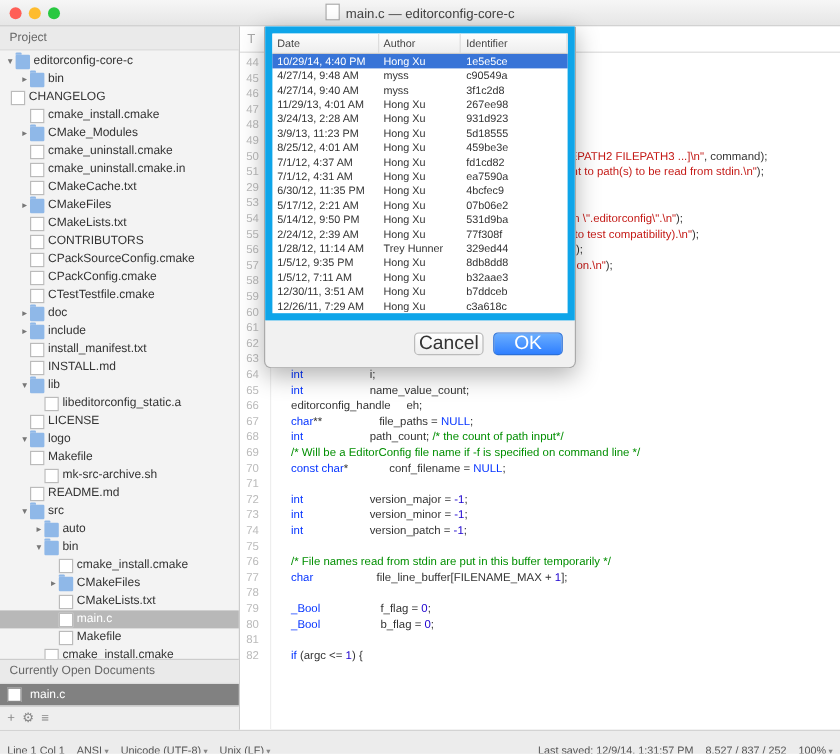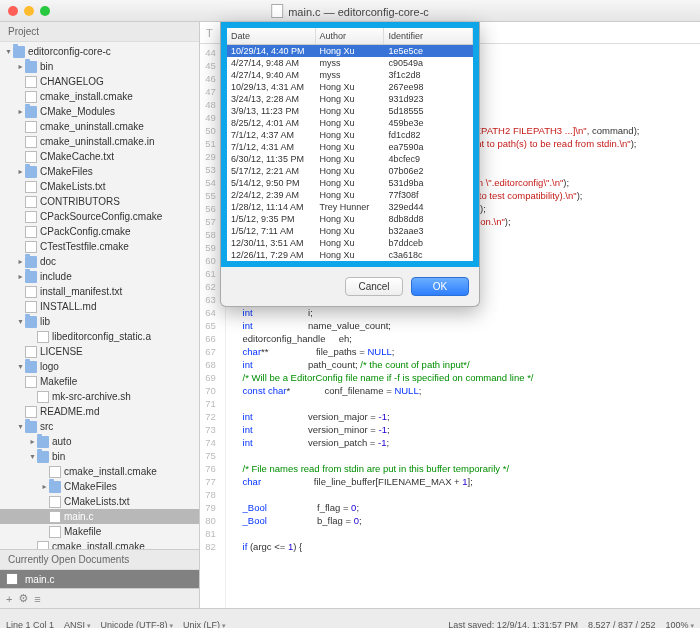--- a/index.html
+++ b/index.html
@@ -47,21 +47,21 @@
 
 .modal { position: absolute; left: 220px; top: 22px; width: 260px; background: #f1f1f1; border: 1px solid #aaa; border-top: none; border-radius: 0 0 6px 6px; box-shadow: 0 6px 20px rgba(0,0,0,.3); z-index: 10; }
 .modal-table { background: #fff; border: 6px solid #0ea5e9; margin: 0; font-size: 9px; }
 .modal-table .hdr { display: flex; background: linear-gradient(#fdfdfd,#eee); border-bottom: 1px solid #ccc; font-weight: 500; color: #444; }
 .modal-table .hdr div { padding: 3px 4px; border-right: 1px solid #ddd; }
 .modal-table .row { display: flex; height: 12px; align-items: center; }
 .modal-table .row div { padding: 0 4px; overflow: hidden; white-space: nowrap; text-overflow: ellipsis; }
 .modal-table .row.sel { background: #3874d7; color: #fff; }
 .col-d { width: 90px; } .col-a { width: 70px; } .col-i { width: 90px; }
 .modal-buttons { display: flex; justify-content: flex-end; gap: 8px; padding: 10px; }
-.btn { width: 58px; height: 19px; border-radius: 4px; font-size: 10px; border: 1px solid #bbb; background: linear-gradient(#fff,#eee); display: flex; align-items: center; justify-content: center; }
+.btn { width: 58px; height: 19px; border-radius: 4px; font-size: 16px; border: 1px solid #bbb; background: linear-gradient(#fff,#eee); display: flex; align-items: center; justify-content: center; }
 .btn.primary { background: linear-gradient(#6aaeff,#2f7fff); color: #fff; border: 1px solid #2a6fd8; }
 </style>
 </head>
 <body>
 
 <div class="titlebar">
   <div class="traffic">
     <div class="tl r"></div>
     <div class="tl y"></div>
     <div class="tl g"></div>
@@ -76,21 +76,21 @@
         <div class="node" style="padding-left: 4px;">
           <span class="disclose">▾</span>
           <span class="icon folder"></span>
           <span class="node-label">editorconfig-core-c</span>
         </div>
         <div class="node" style="padding-left: 16px;">
           <span class="disclose">▸</span>
           <span class="icon folder"></span>
           <span class="node-label">bin</span>
         </div>
-        <div class="node" style="padding-left: 16px;">
+        <div class="node" style="">
           <span class="disclose"></span>
           <span class="icon file"></span>
           <span class="node-label">CHANGELOG</span>
         </div>
         <div class="node" style="padding-left: 16px;">
           <span class="disclose"></span>
           <span class="icon file"></span>
           <span class="node-label">cmake_install.cmake</span>
         </div>
         <div class="node" style="padding-left: 16px;">
@@ -338,21 +338,21 @@
           <div class="col-d">4/27/14, 9:48 AM</div>
           <div class="col-a">myss</div>
           <div class="col-i">c90549a</div>
         </div>
         <div class="row">
           <div class="col-d">4/27/14, 9:40 AM</div>
           <div class="col-a">myss</div>
           <div class="col-i">3f1c2d8</div>
         </div>
         <div class="row">
-          <div class="col-d">10/29/13, 4:31 AM</div>
+          <div class="col-d">11/29/13, 4:01 AM</div>
           <div class="col-a">Hong Xu</div>
           <div class="col-i">267ee98</div>
         </div>
         <div class="row">
           <div class="col-d">3/24/13, 2:28 AM</div>
           <div class="col-a">Hong Xu</div>
           <div class="col-i">931d923</div>
         </div>
         <div class="row">
           <div class="col-d">3/9/13, 11:23 PM</div>

